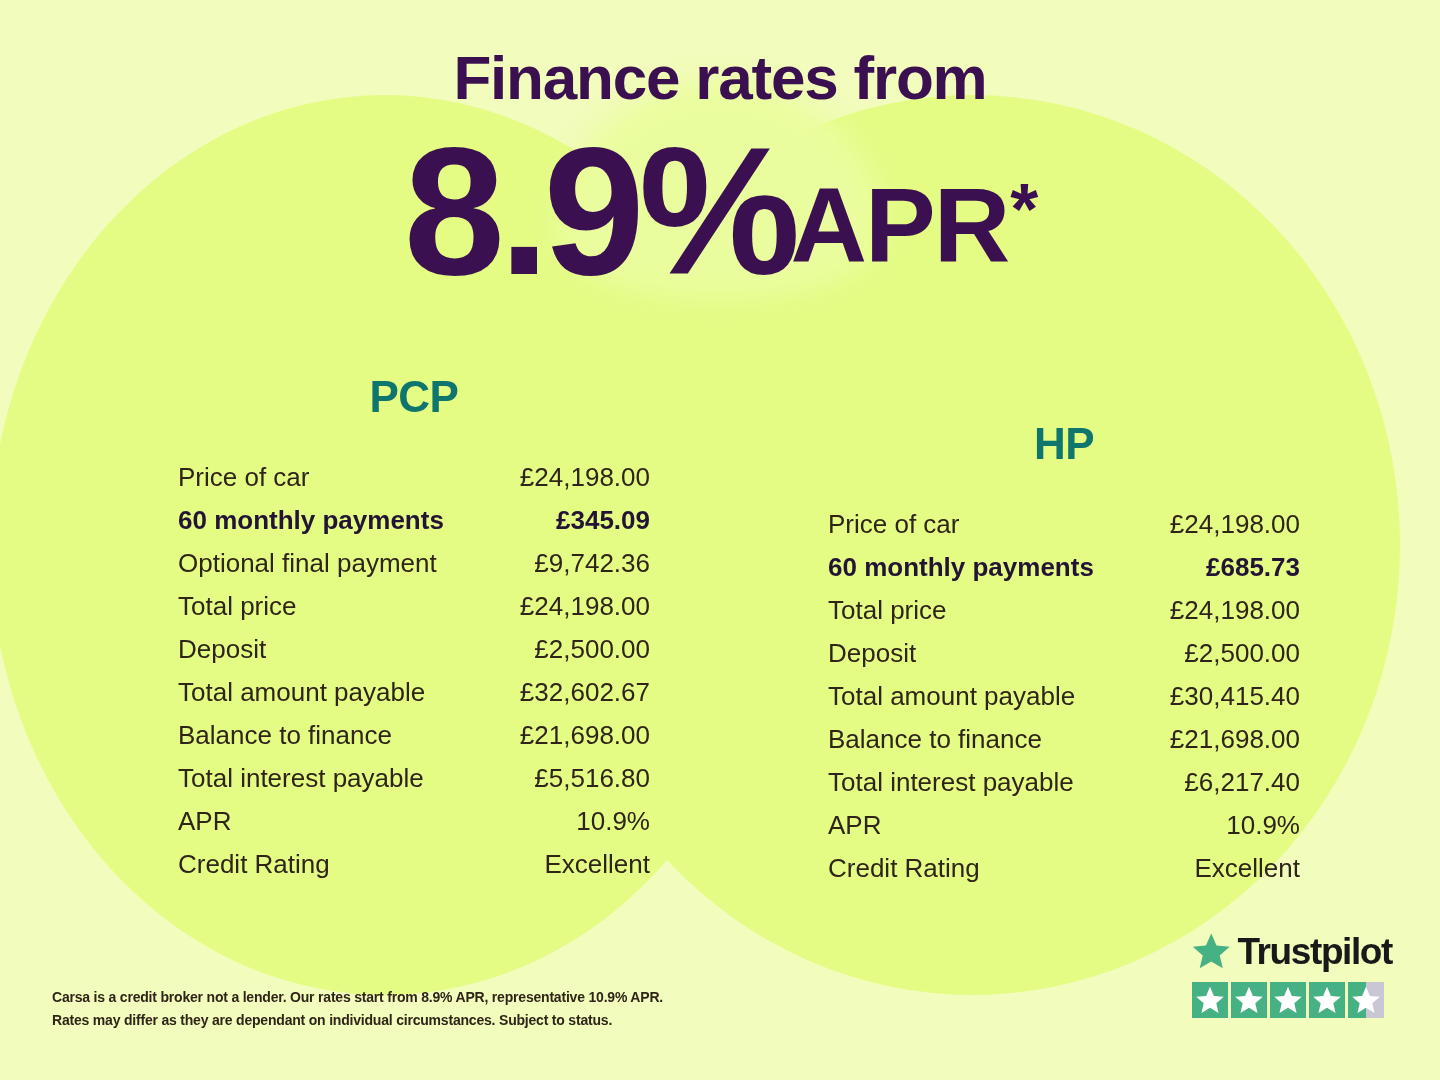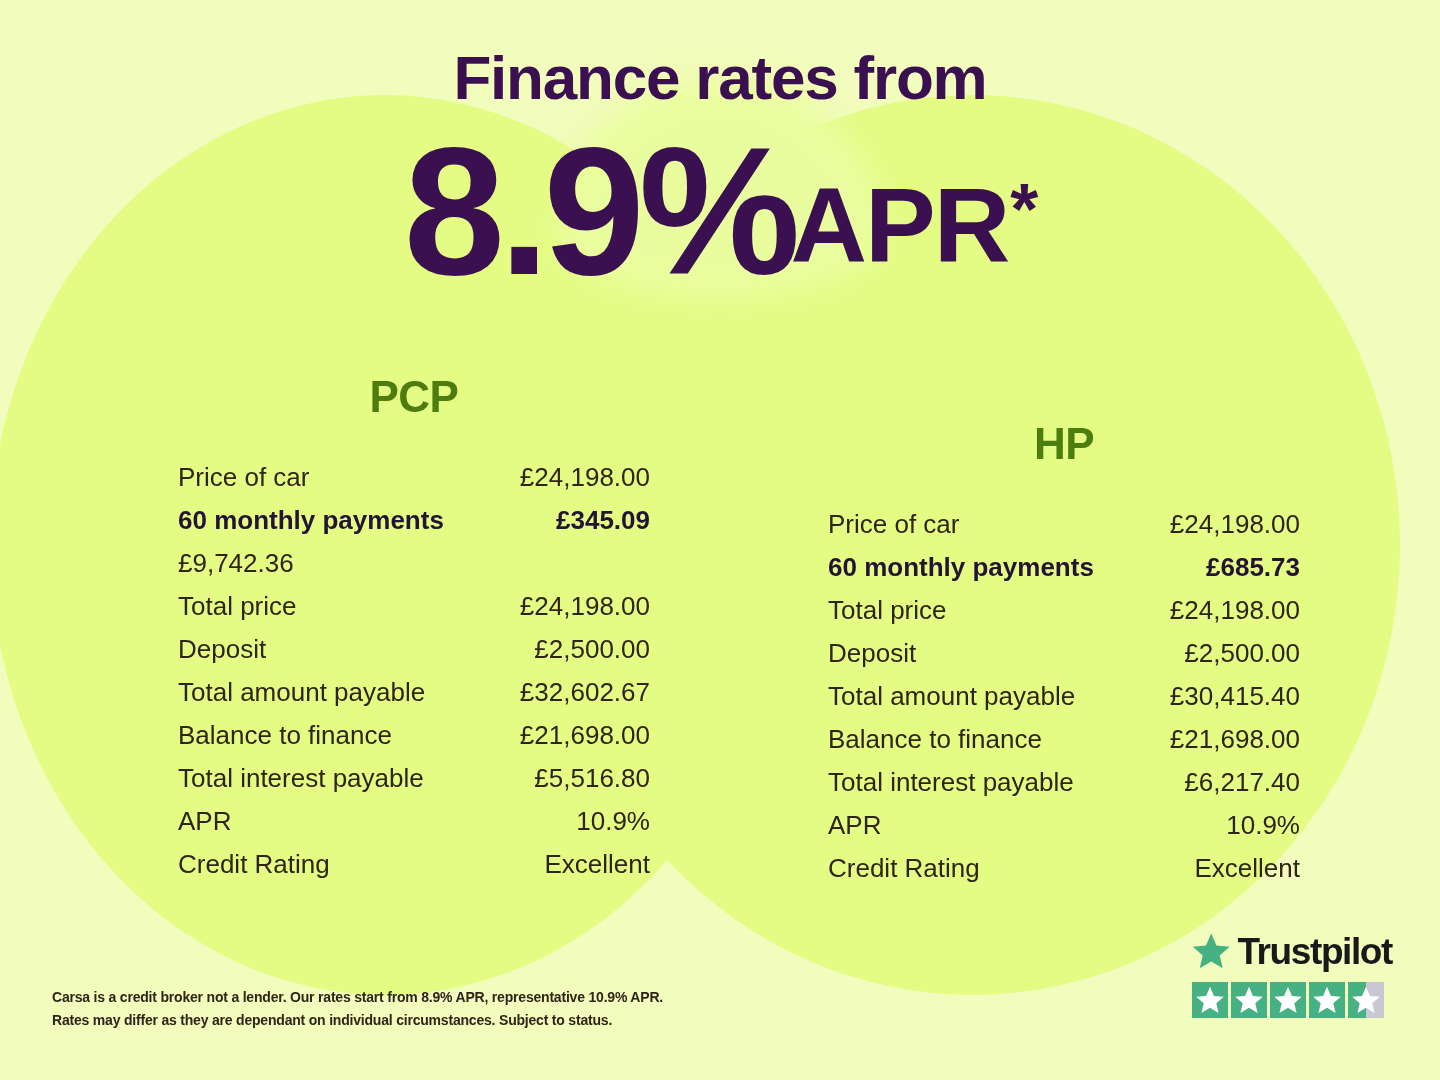--- a/index.html
+++ b/index.html
@@ -56,21 +56,21 @@
   }
 
   
   .plan{ position:absolute; top:372px; }
   .plan.pcp{ left:178px; width:472px; }
   .plan.hp { left:828px; width:472px;margin-top:47px; }
 
   .plan-title{
     text-align:center;
     font-size:44px; font-weight:800; letter-spacing:-0.5px;
-    color:#4d7c0f;
+    color:#0f766e;
     margin-bottom:40px;
   }
 
   .row{
     display:flex; justify-content:space-between; align-items:baseline;
     height:43px;
     font-size:26px;
     color:#2f2418;
     white-space:nowrap;
   }
@@ -124,20 +124,21 @@
     <div class="plan-rows">
         <div class="row">
           <span class="lbl">Price of car</span>
           <span class="val">£24,198.00</span>
         </div>
         <div class="row bold">
           <span class="lbl">60 monthly payments</span>
           <span class="val">£345.09</span>
         </div>
         <div class="row">
+          <span class="lbl">Optional final payment</span>
           <span class="val">£9,742.36</span>
         </div>
         <div class="row">
           <span class="lbl">Total price</span>
           <span class="val">£24,198.00</span>
         </div>
         <div class="row">
           <span class="lbl">Deposit</span>
           <span class="val">£2,500.00</span>
         </div>

